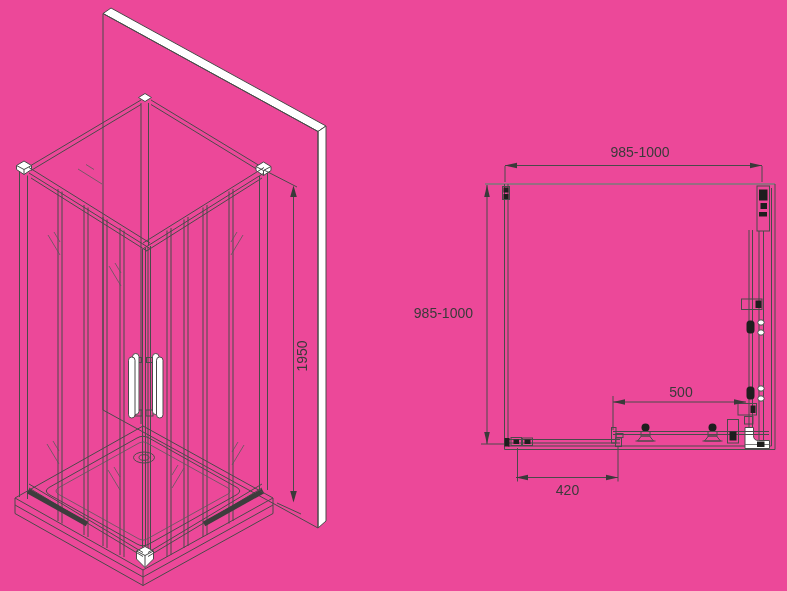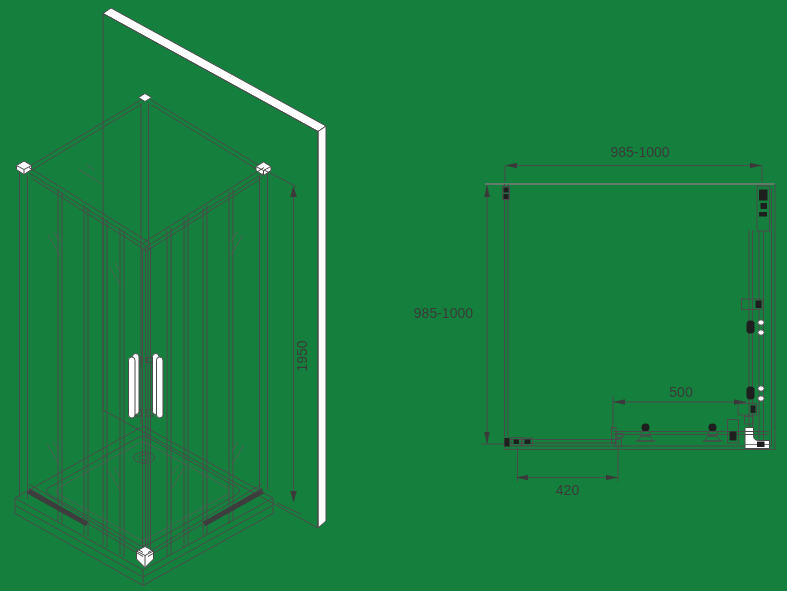--- a/index.html
+++ b/index.html
@@ -1,16 +1,16 @@
 <!DOCTYPE html>
 <html><head>
 <meta charset="utf-8">
 <style>
   html,body{margin:0;padding:0;background:#fff;}
-  #stage{position:relative;width:787px;height:591px;background:#15803d;overflow:hidden;
+  #stage{position:relative;width:787px;height:591px;background:#ec4899;overflow:hidden;
          font-family:"Liberation Sans",sans-serif;}
   svg{position:absolute;top:0;left:0;}
   .ln{fill:none;stroke:#4a4a4a;stroke-width:1;stroke-linecap:butt;stroke-linejoin:miter;}
   .thin{fill:none;stroke:#5a5a5a;stroke-width:.8;}
   .gray{fill:none;stroke:#7a7a7a;stroke-width:1.6;}
   .wfill{fill:#ffffff;stroke:#4a4a4a;stroke-width:1;}
   .dark{fill:#1e1e1e;stroke:none;}
   .thick{fill:none;stroke:#3d3d3d;stroke-width:5;}
   .arrow{fill:#3a3a3a;stroke:none;}
   text{font-family:"Liberation Sans",sans-serif;font-size:14px;fill:#3a3a3a;stroke:none;}

